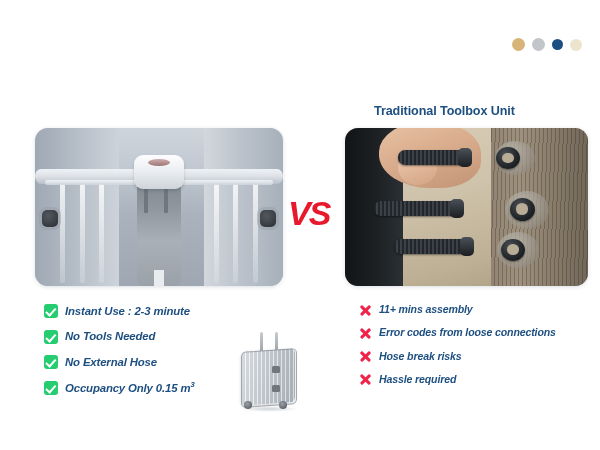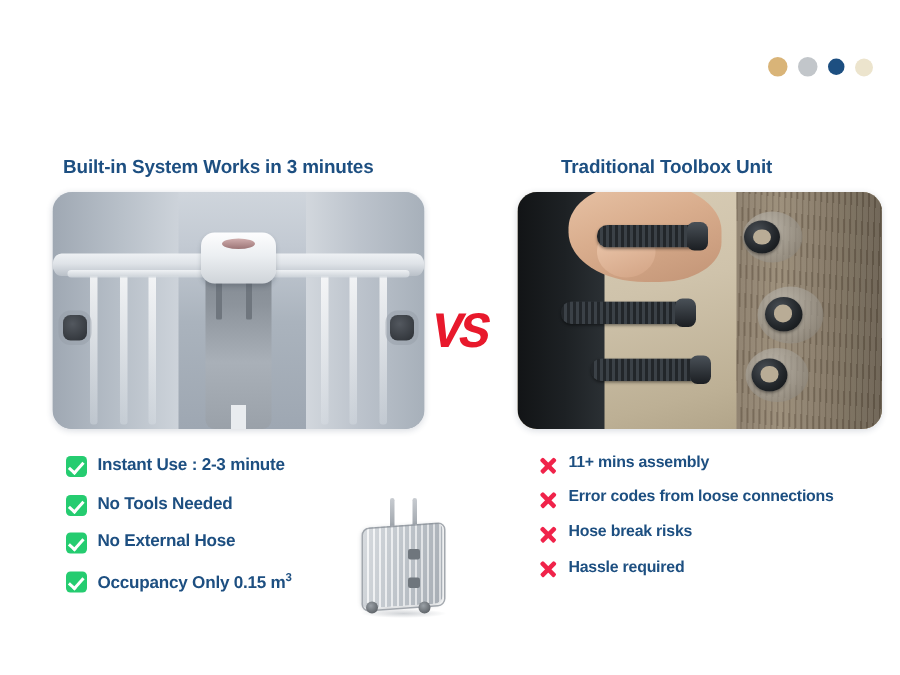--- a/index.html
+++ b/index.html
@@ -273,38 +273,39 @@
     top: 196px;
     font-size: 34px;
     font-weight: 700;
     font-style: italic;
     color: #e8192c;
     letter-spacing: -2px;
     line-height: 1;
     -webkit-text-stroke: 2.5px #ffffff;
     paint-order: stroke fill;
     z-index: 5;
-    font-family: Liberation Mono, monospace;
+    font-family: Liberation Sans, sans-serif;
     text-shadow: 0 0 1px rgba(255,255,255,.9);
-    margin-top: 10px;
   }
 
   
   .list {
     position: absolute;
     display: flex;
     flex-direction: column;
   }
   .list.left  { left: 44px;  top: 304px; width: 230px; gap: 11.5px; }
   .list.right { left: 358px; top: 303px; width: 236px; gap: 9.2px; }
 
   .row {
     display: flex;
+    align-items: center;
     gap: 7px;
     white-space: nowrap;
+    font-style: italic;
   }
   .row .label {
     font-size: 11.4px;
     font-weight: 700;
     color: #1d4f81;
     letter-spacing: -0.15px;
     line-height: 1.1;
     font-family: "Liberation Sans", sans-serif;
   }
   .list.right .row .label { font-size: 10.6px; }
@@ -423,21 +424,20 @@
 
 
     <div class="dots">
       <span class="dot d0" style="background: rgb(217, 180, 120);"></span>
       <span class="dot d1" style="background: rgb(194, 198, 202);"></span>
       <span class="dot d2" style="background: rgb(29, 79, 129);"></span>
       <span class="dot d3" style="background: rgb(236, 228, 205);"></span>
     </div>
   </div>
 
-  <div class="col-head left">Built-in System Works in 3 minutes</div>
   <div class="col-head right">Traditional Toolbox Unit</div>
 
   <div class="photo left">
     <div class="bi-bg"></div>
     <div class="bi-wall-l"></div>
     <div class="bi-wall-r"></div>
     <div class="bi-slat" style="left:10%"></div>
     <div class="bi-slat" style="left:18%"></div>
     <div class="bi-slat" style="left:26%"></div>
     <div class="bi-slat" style="right:10%"></div>

